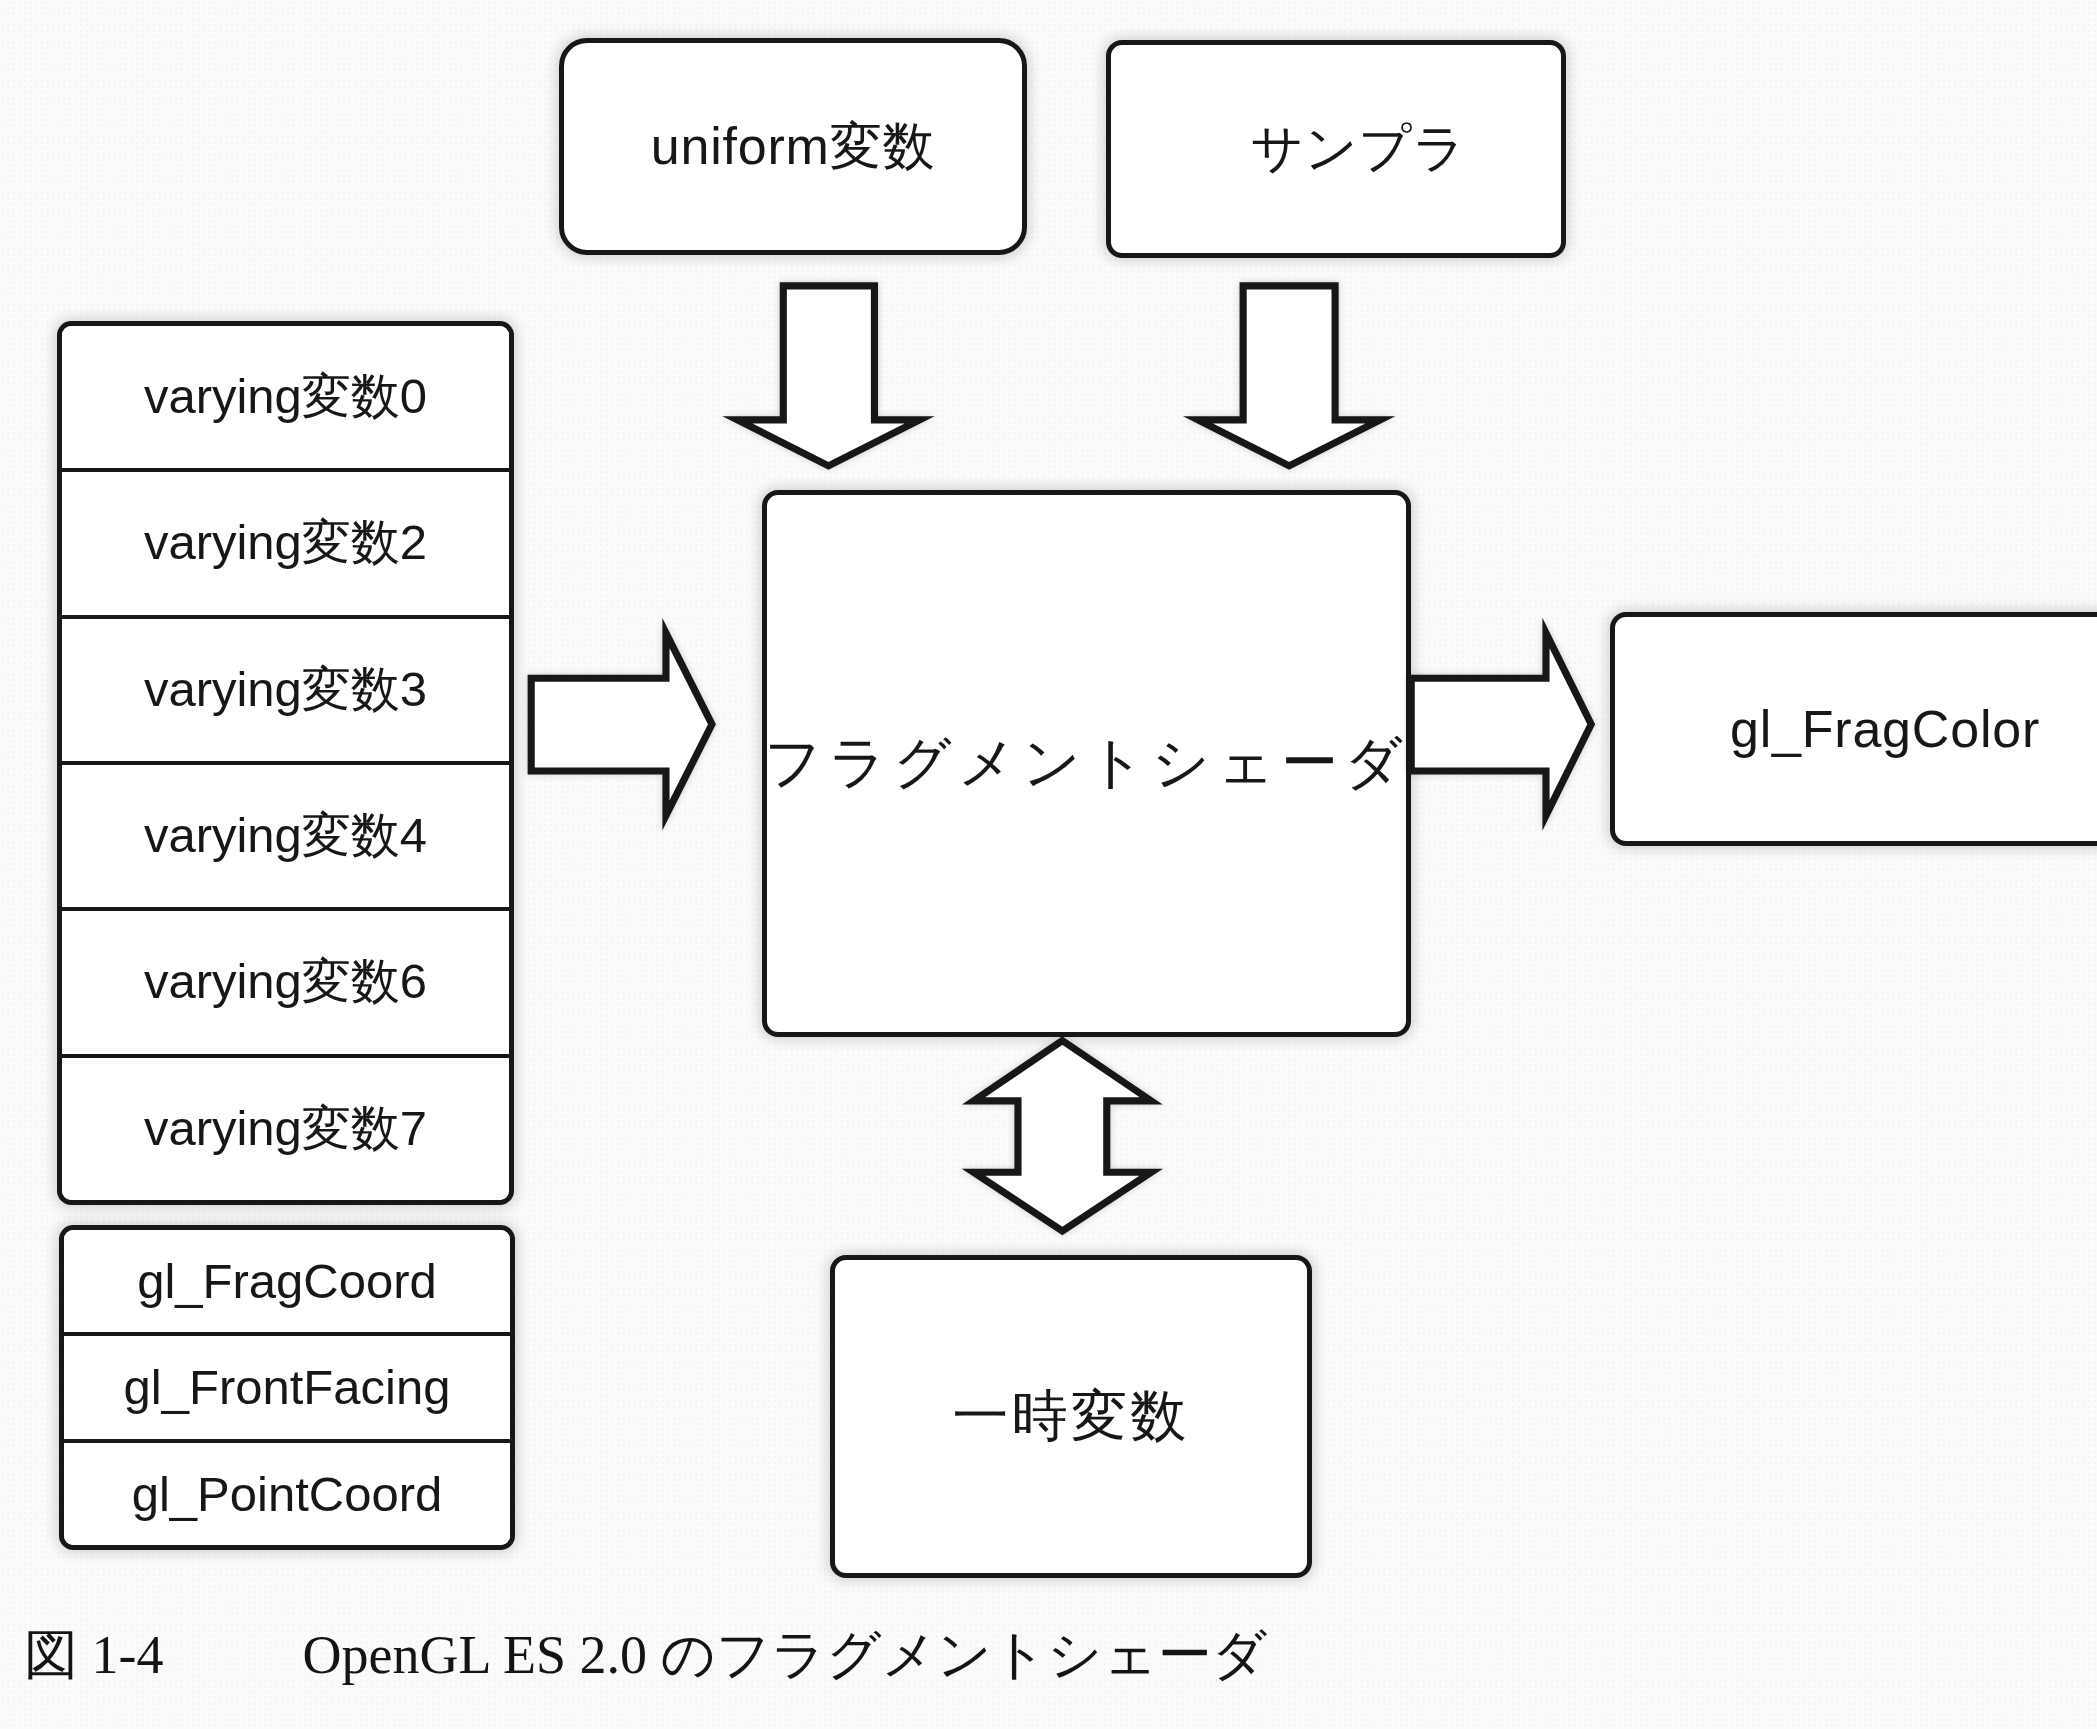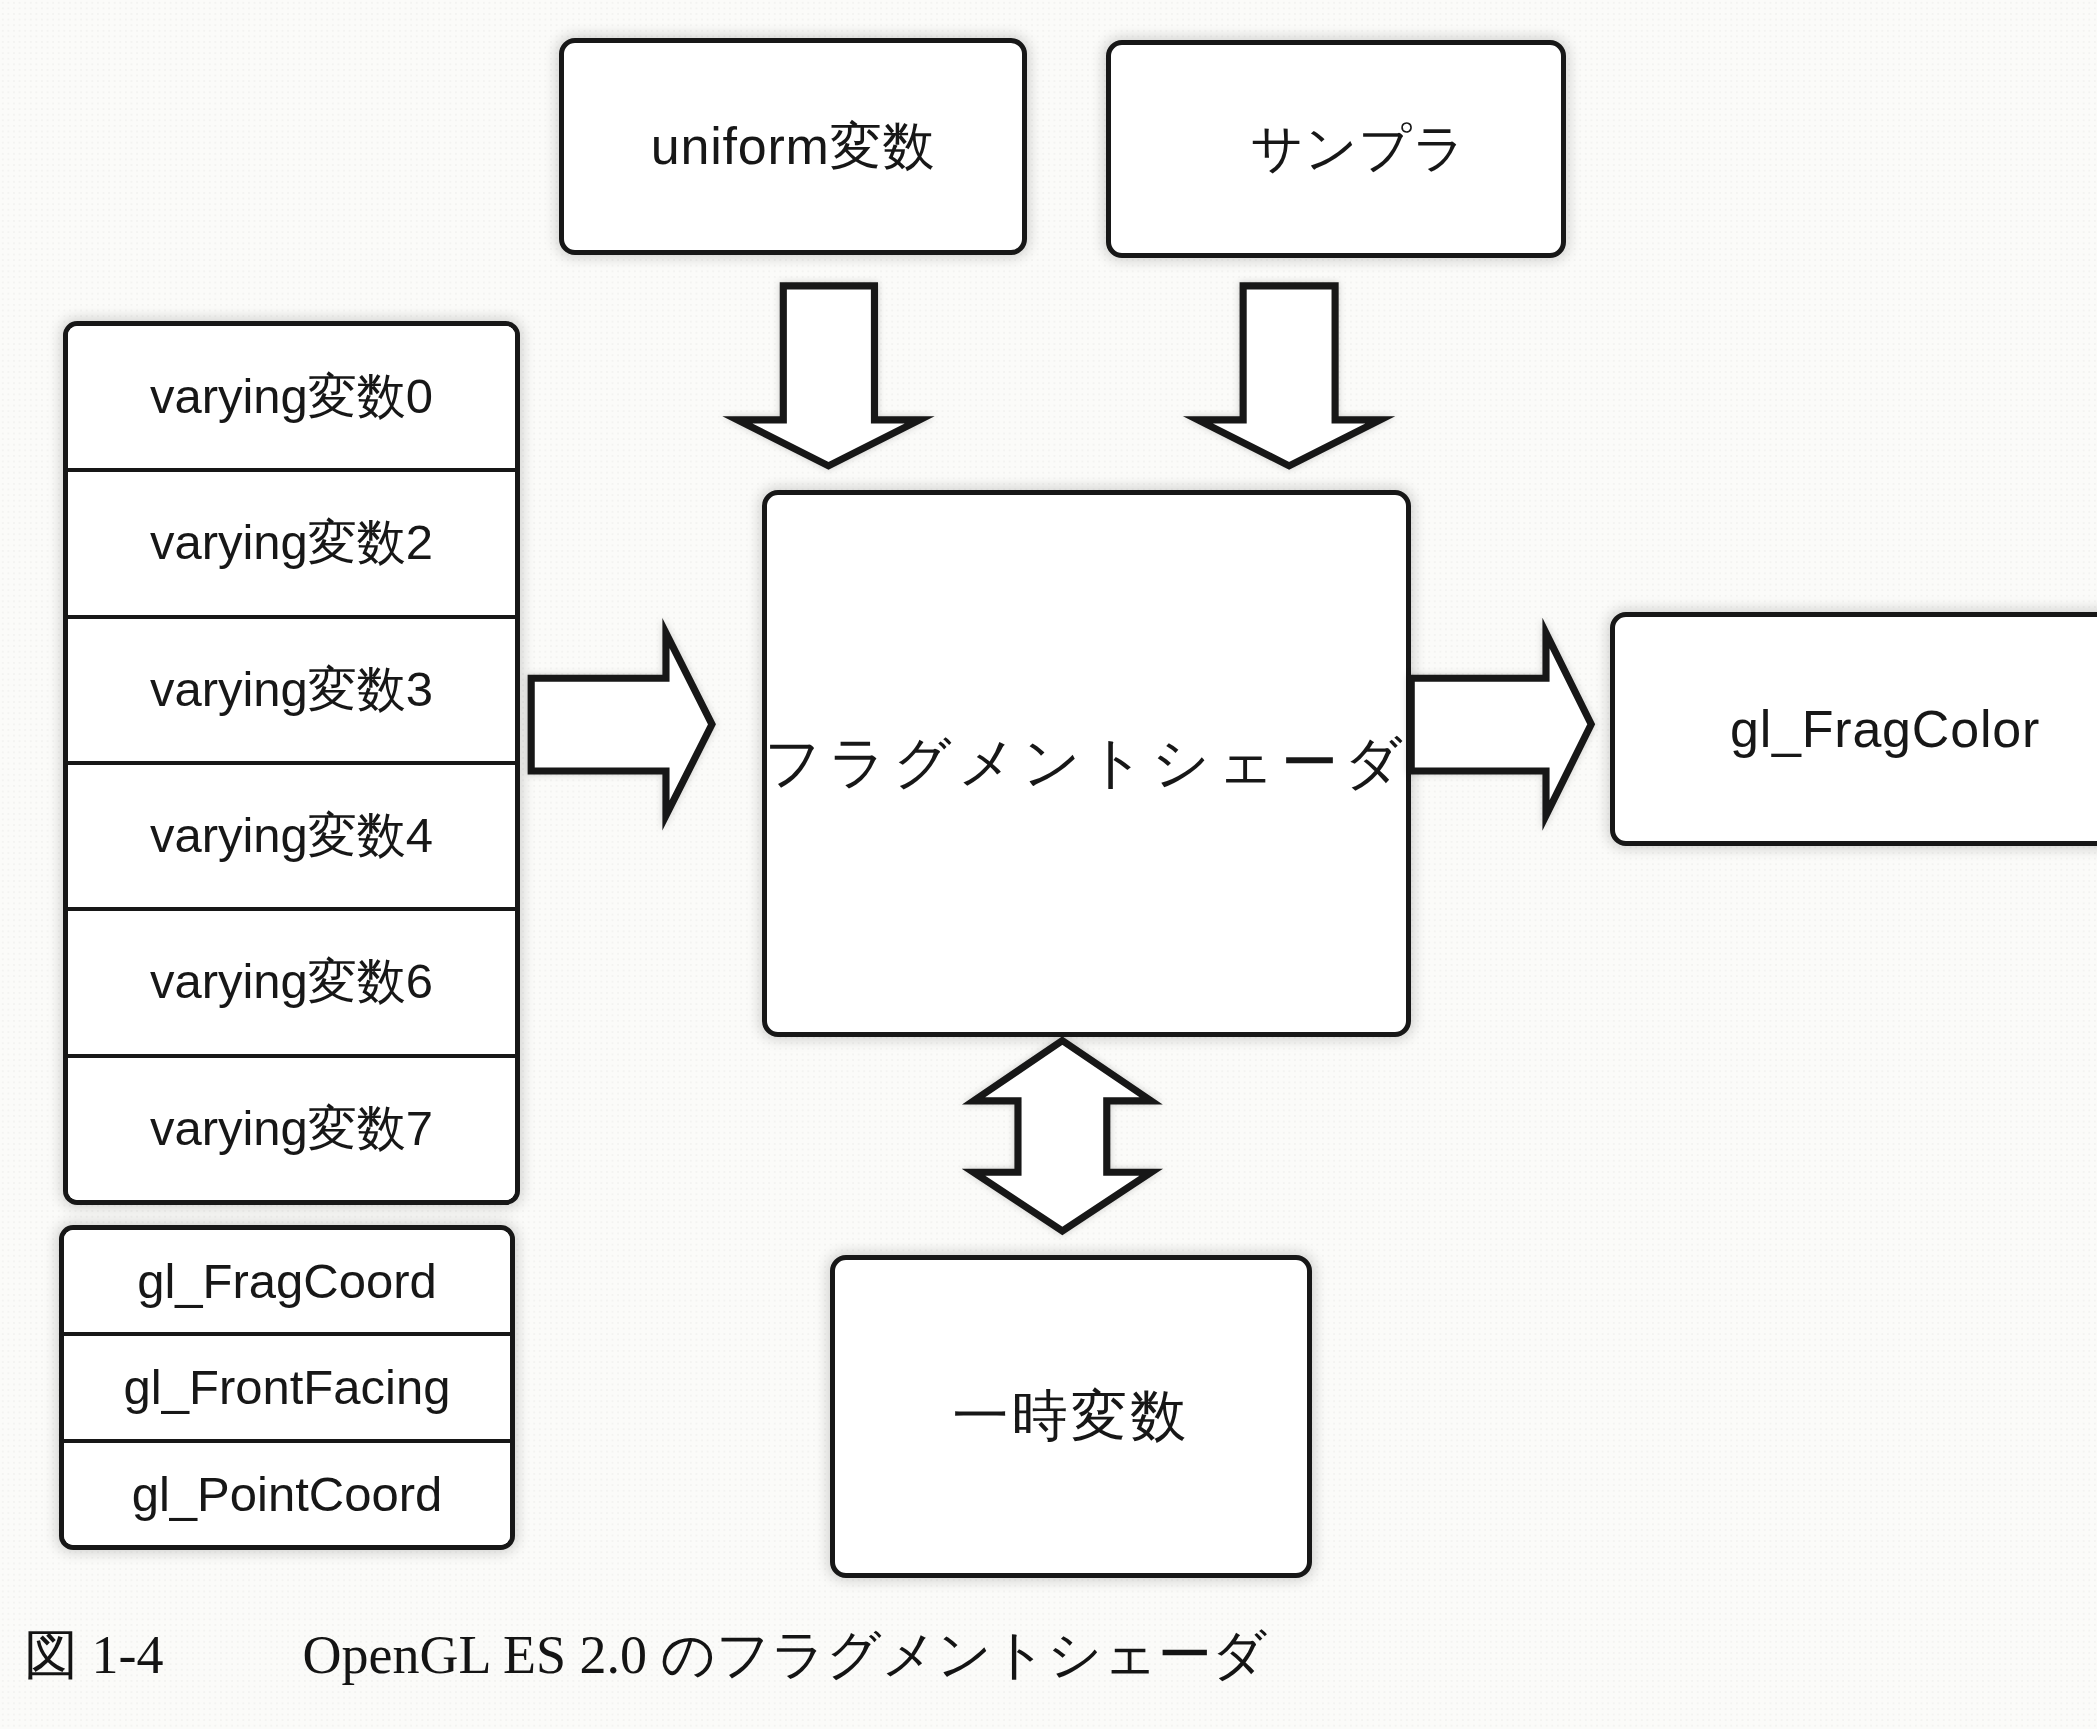--- a/index.html
+++ b/index.html
@@ -42,23 +42,23 @@
   }
   .stack .row {
     flex:1;
     display:flex; align-items:center; justify-content:center;
     border-top:4.8px solid #171717;
     background:#fff;
   }
   .stack .row:first-child { border-top:none; }
   .stack .row .label { font-size:49px; white-space:nowrap; }
 
-  #uniform-box   { left:559px;  top:38px;   width:468px; height:217px; }
+  #uniform-box   { left:559px;  top:38px;   width:468px; height:217px;border-radius:28px; }
   #sampler-box   { left:1106px; top:40px;   width:460px; height:218px;padding-left:45px; }
-  #varying-stack { left:63px;   top:321px;  width:457px; height:884px; }
+  #varying-stack { left:57px;   top:321px;  width:457px; height:884px; }
   #builtin-stack { left:59px;   top:1225px; width:456px; height:325px; }
   #shader-box    { left:734px;  top:490px;  width:649px; height:547px;margin-left:28px; }
   #shader-box .label { font-size:57px; letter-spacing:6.3px; }
   #fragcolor-box { left:1610px; top:612px;  width:550px; height:234px; }
   #tempvar-box   { left:830px; top:1255px; width:482px; height:323px; }
   #tempvar-box .label { font-size:56px; letter-spacing:3.2px; }
 
   .arrows-layer {
     position:absolute; left:0; top:0;
     width:2097px; height:1730px;

